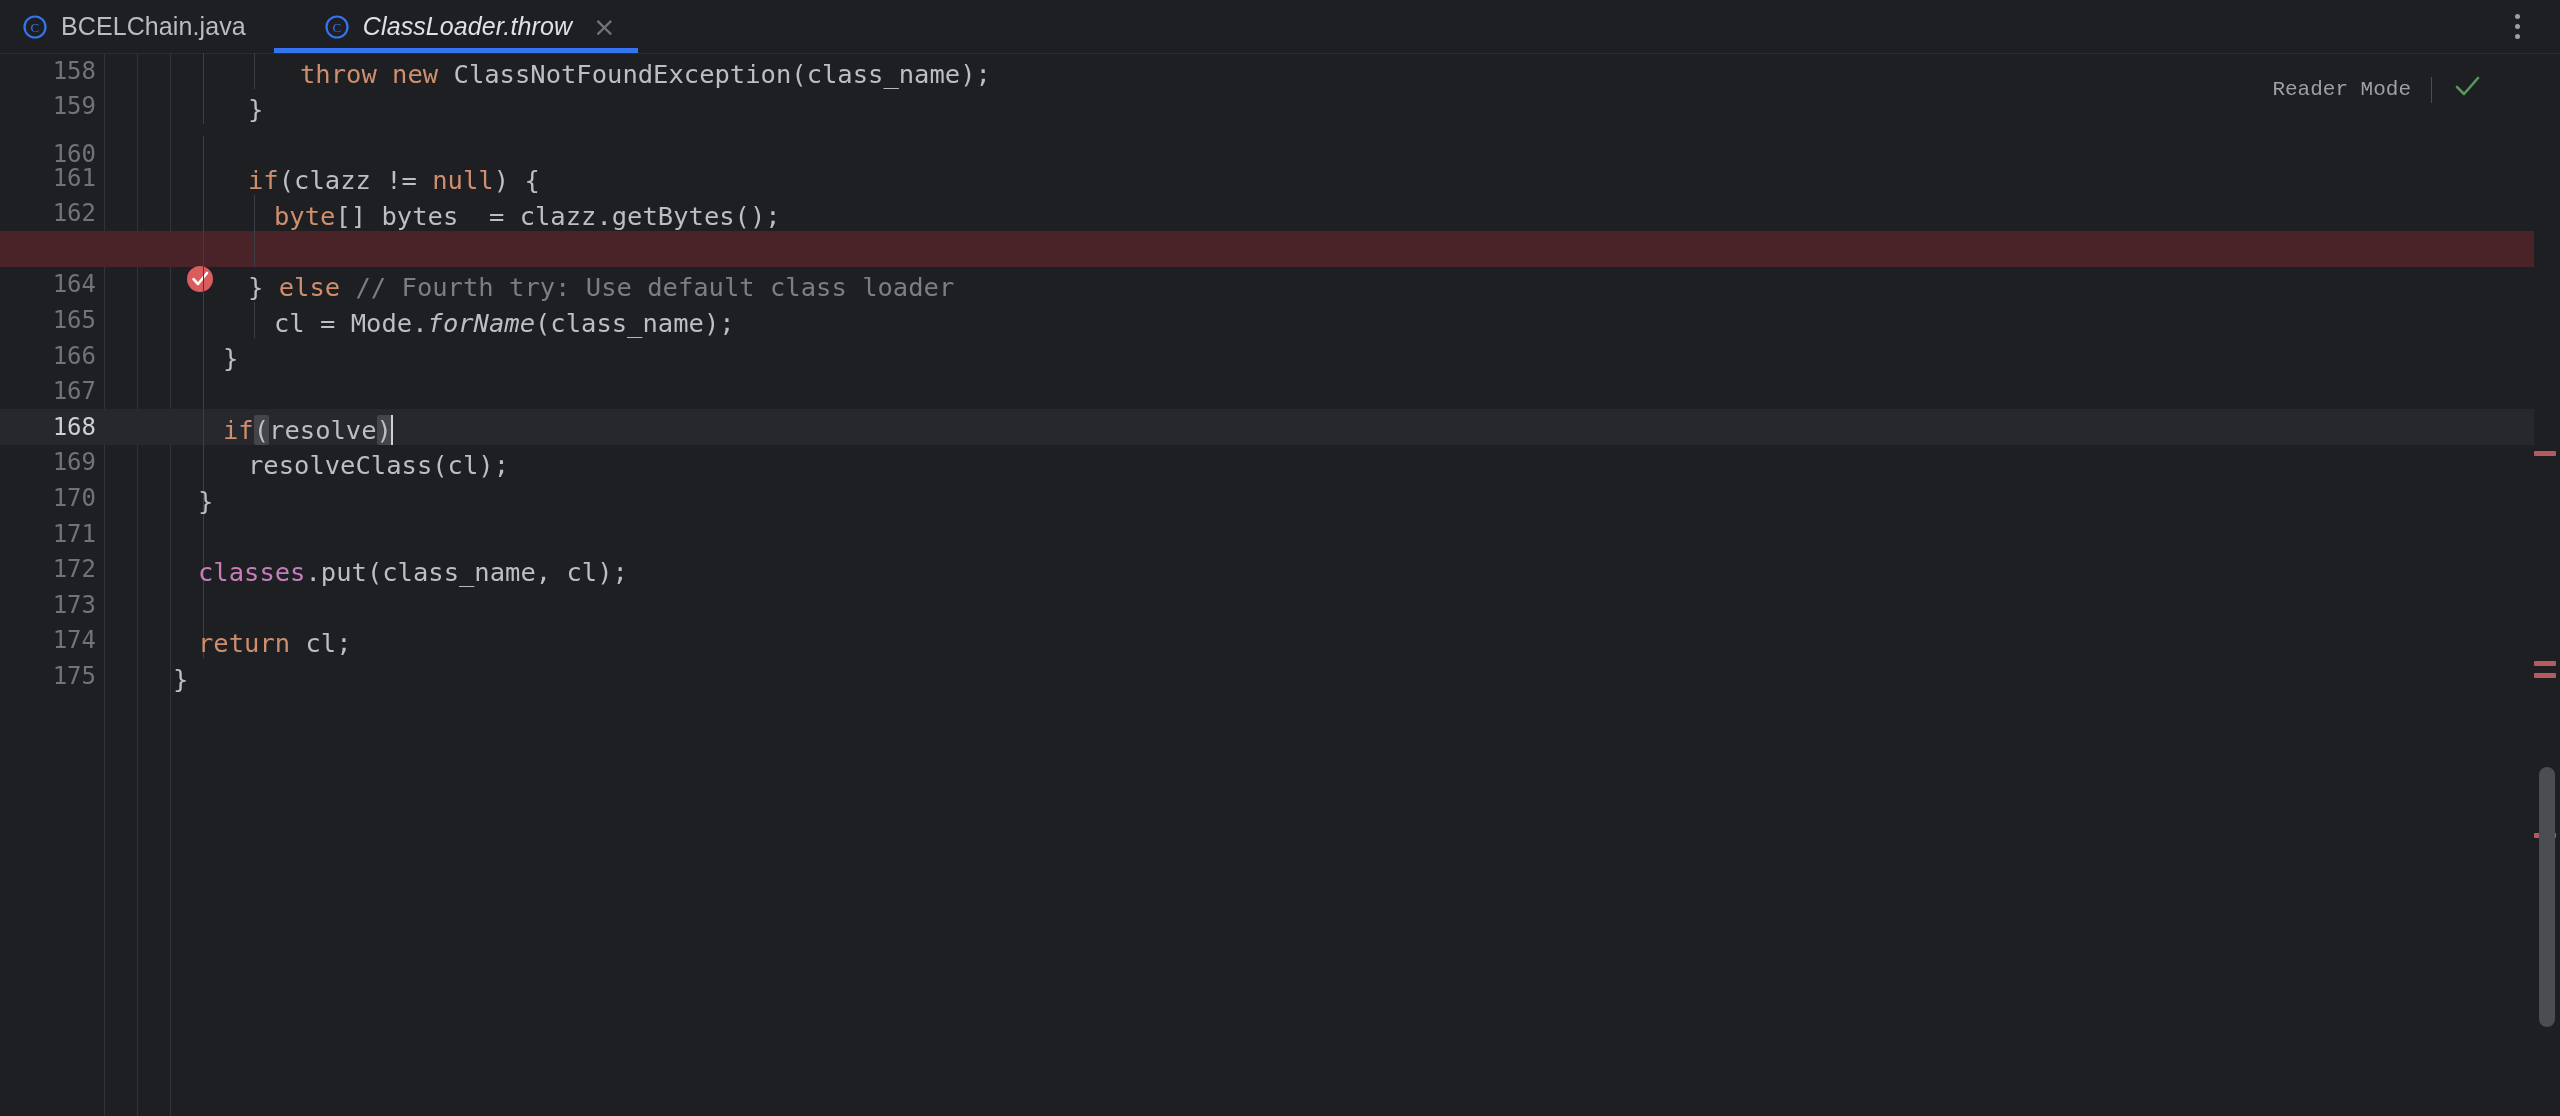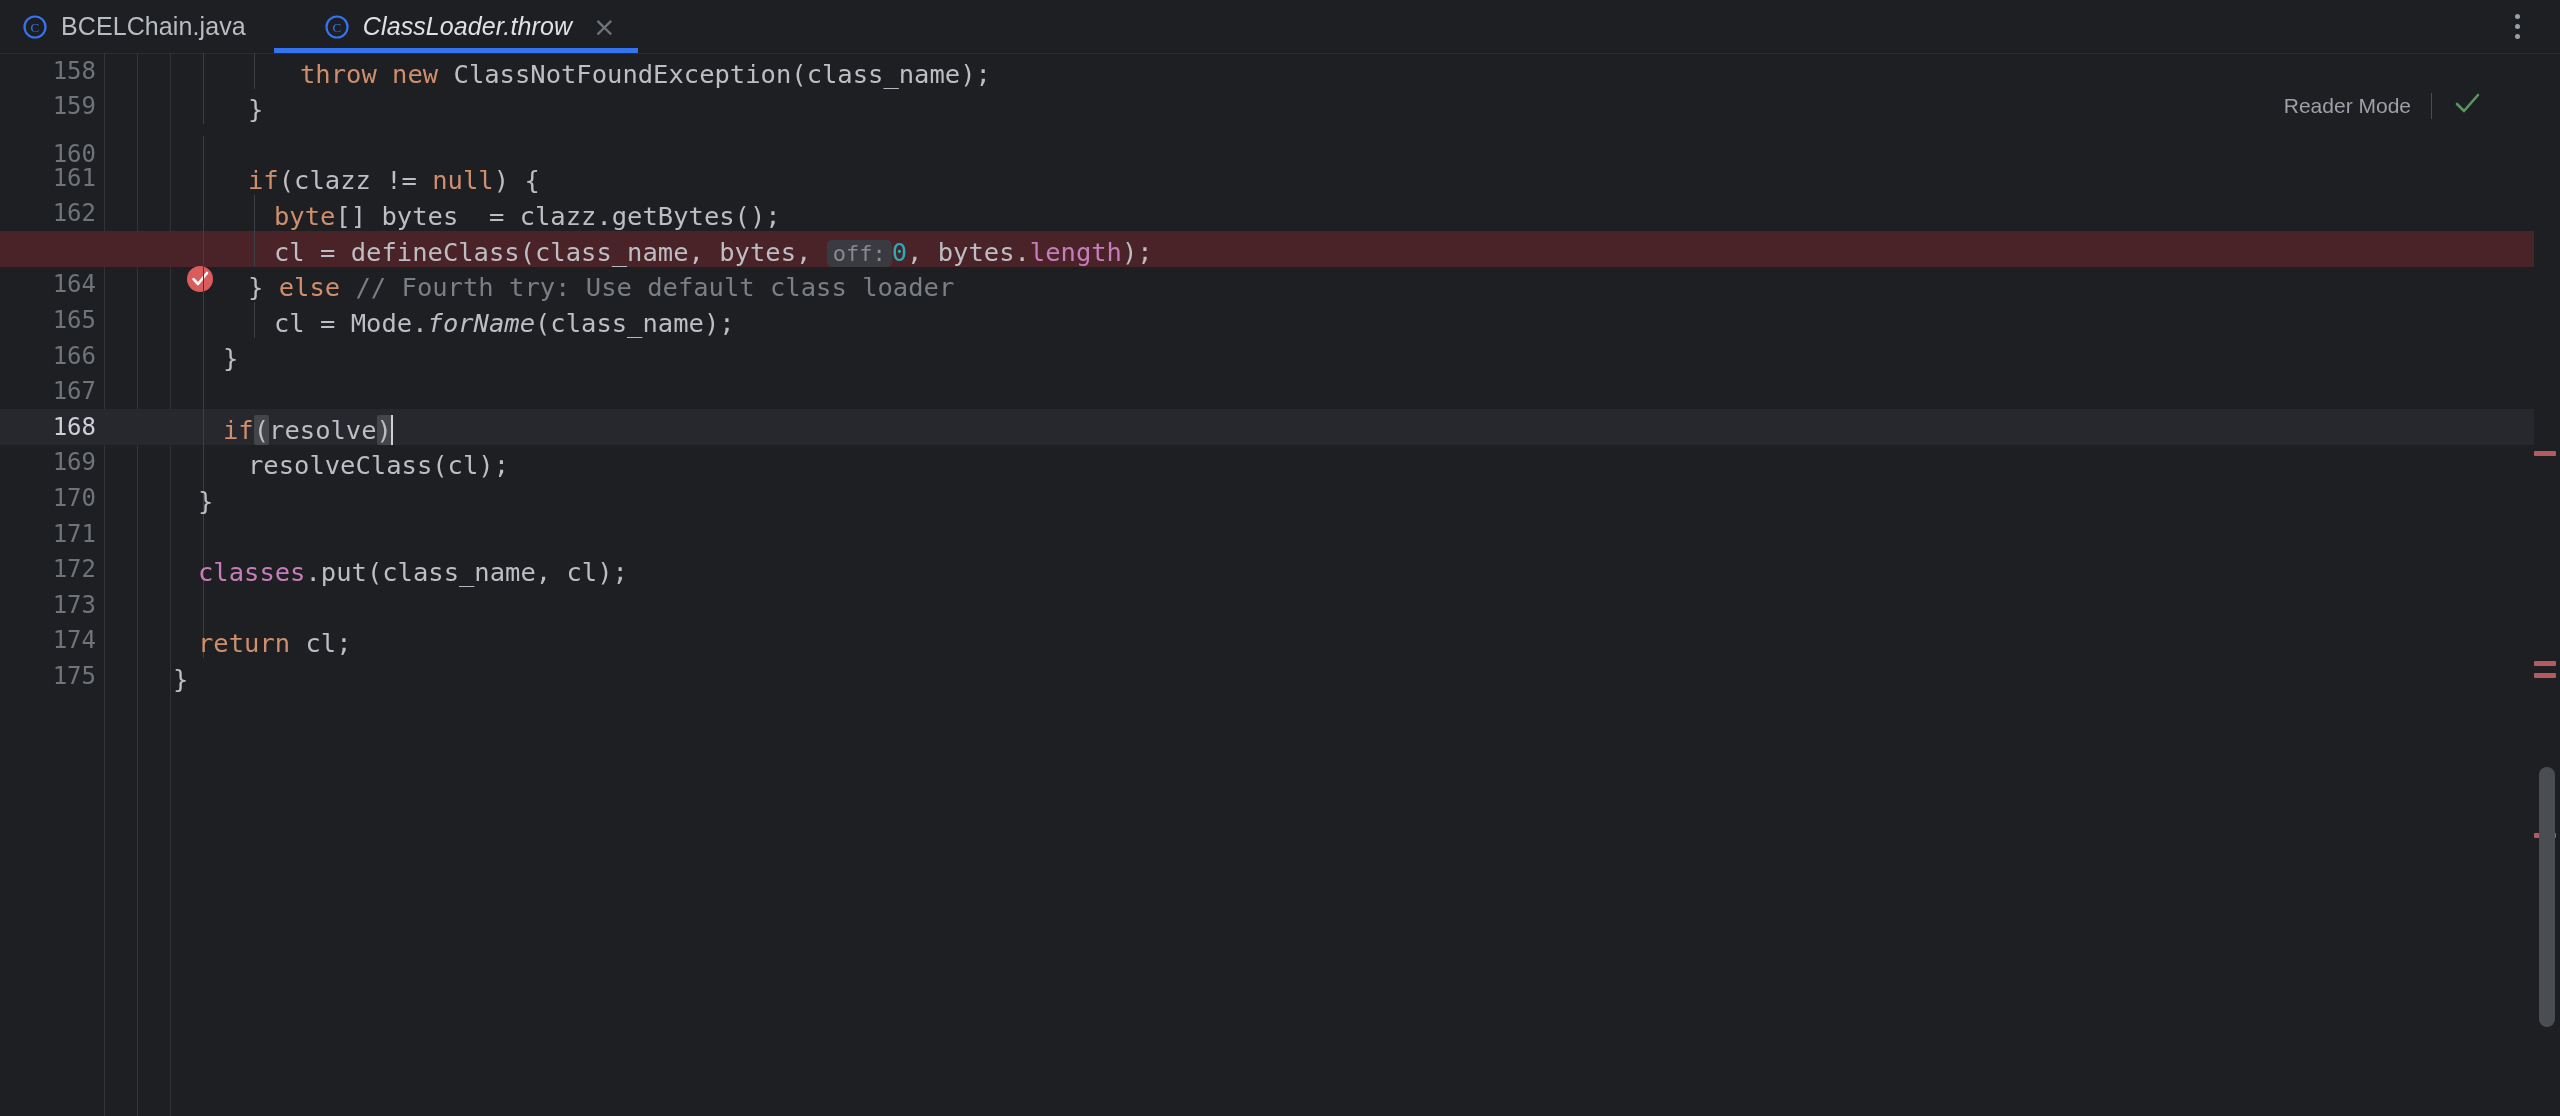--- a/index.html
+++ b/index.html
@@ -92,23 +92,23 @@
     padding:1px 6px;font-size:22px;
   }
   .brace{background:#43454a;border-radius:2px;}
   .caret{
     display:inline-block;width:2px;height:30px;background:#ced0d6;
     vertical-align:middle;margin:0 -1px;
   }
 
   
   .readermode{
-    position:absolute;right:78px;top:35px;
+    position:absolute;right:78px;top:18px;
     display:flex;align-items:center;gap:20px;
-    font-family:Liberation Sans, sans-serif;font-size:21px;color:#9da0a8;
+    font-family:Liberation Mono, monospace;font-size:21px;color:#9da0a8;
   }
   .rm-sep{width:1px;height:26px;background:#4a4d52;}
   .rm-check{color:#57965c;font-size:28px;line-height:1;}
 
   
   .track{
     position:absolute;right:0;top:54px;bottom:0;width:26px;background:#1e1f22;
   }
   .marker{position:absolute;right:4px;width:22px;height:5px;background:#b45b62;border-radius:1px;}
   .thumb{
@@ -199,23 +199,20 @@
 
       <div class="row bp" style="top:178px;position:absolute;left:0;right:0;">
         
         <span class="bpicon">
           <svg width="32" height="32" viewBox="0 0 32 32">
             <circle cx="16" cy="16" r="13" fill="#db5c5c"></circle>
             <path d="M9.5 16.2 L14 21 L23 10" fill="none" stroke="#ffffff" stroke-width="2.6" stroke-linecap="round" stroke-linejoin="round"></path>
           </svg>
         </span>
         <span class="guide" style="left:203px;"></span><span class="guide" style="left:254px;"></span>
-        <span class="code" style="left:104px;">
-          <span style="display:inline-block;width:126px;"></span><span class="def">cl = defineClass(class_name, bytes, </span><span class="hint">off:</span><span class="num">0</span><span class="def">, bytes.</span><span class="fld">length</span><span class="def">);</span>
-        </span>
       </div>
 
       <div class="row" style="top:213.6px;position:absolute;left:0;right:0;">
         <span class="gutter">164</span>
         <span class="guide" style="left:203px;"></span>
         <span class="code" style="left:104px;">
           <span style="display:inline-block;width:100px;"></span><span class="def">} </span><span class="kw">else</span><span class="def"> </span><span class="cmt">// Fourth try: Use default class loader</span>
         </span>
       </div>
 

